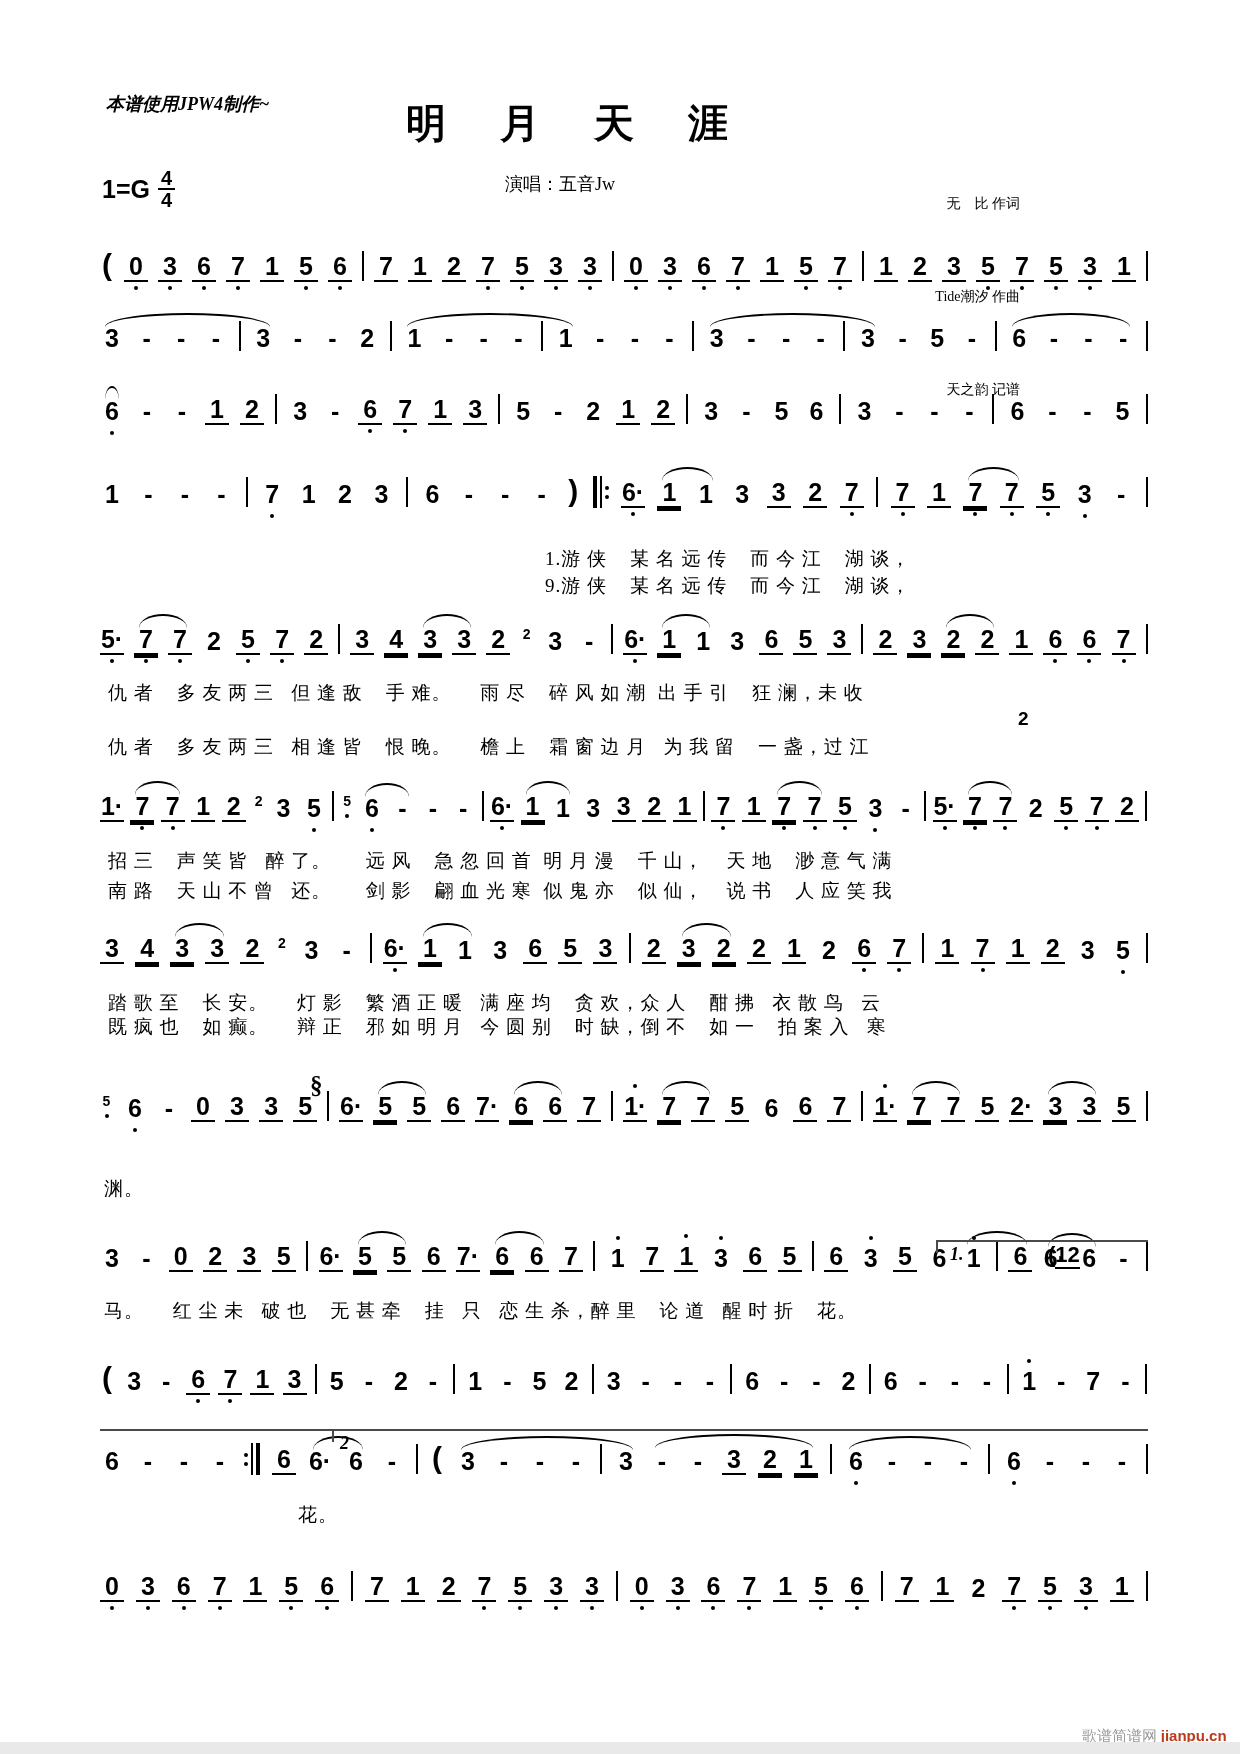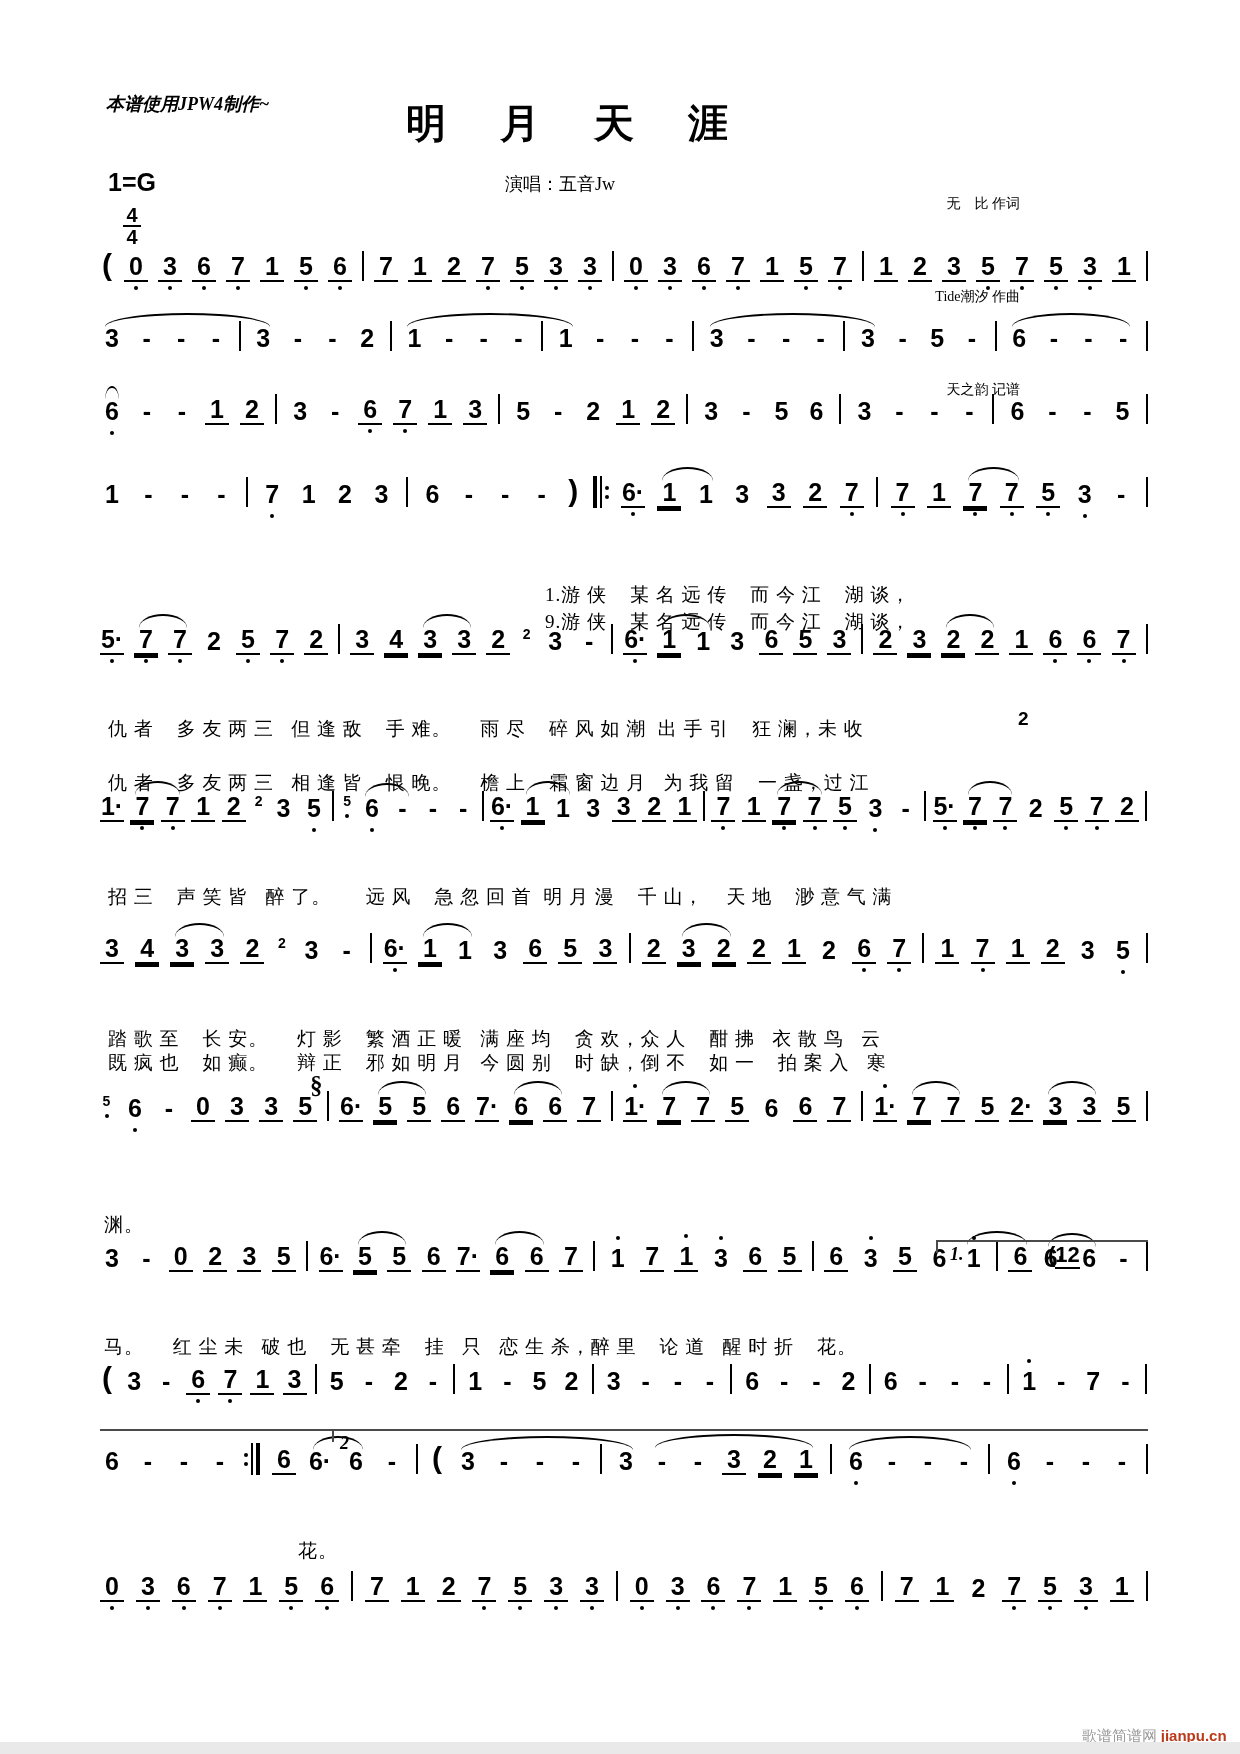--- a/index.html
+++ b/index.html
@@ -7,22 +7,22 @@
          font-family:"Liberation Serif",serif;overflow:hidden;}
 
   
   .jpw{position:absolute;left:106px;top:92px;font-size:18px;font-weight:bold;font-style:italic;
        font-family:"Liberation Serif",serif;}
   .title{position:absolute;left:398px;top:96px;width:360px;text-align:center;
          font-size:40px;font-weight:bold;letter-spacing:22px;font-family:"Liberation Serif",serif;}
   .singer{position:absolute;left:340px;top:172px;width:440px;text-align:center;font-size:18px;}
   .credits{position:absolute;left:840px;top:126px;width:180px;text-align:right;
            font-size:14px;line-height:31px;white-space:pre;}
-  .keysig{position:absolute;left:108px;top:168px;display:flex;align-items:center;gap:8px;
-          font-family:"Liberation Sans",sans-serif;font-weight:bold;flex-direction:column;}
+  .keysig{position:absolute;left:102px;top:168px;display:flex;align-items:center;gap:8px;
+          font-family:"Liberation Sans",sans-serif;font-weight:bold;}
   .keysig .k{font-size:25px;}
   .frac{display:inline-flex;flex-direction:column;align-items:center;font-size:20px;line-height:20px;}
   .frac .ft{border-bottom:2px solid #000;padding:0 3px;}
 
   
   .mline{position:absolute;left:100px;width:1048px;height:44px;display:flex;
          justify-content:space-between;align-items:flex-end;
          font-family:"Liberation Sans",sans-serif;font-weight:bold;}
   #m1{top:238px}#m2{top:308px}#m3{top:381px}#m4{top:464px}#m5{top:611px}
   #m6{top:778px}#m7{top:920px}#m8{top:1078px}#m9{top:1228px}#m10{top:1351px}
@@ -41,21 +41,21 @@
   .arc{position:absolute;height:12px;border-top:2px solid #000;
        border-radius:50% 50% 0 0/100% 100% 0 0;}
   .rep{display:flex;align-items:flex-end;gap:3px;height:32px;}
   .rb-thick{width:4px;height:32px;background:#000;}
   .rb-thin{width:2px;height:32px;background:#000;}
   .rdots{display:flex;flex-direction:column;gap:5px;justify-content:center;height:32px;}
   .rdots i{width:4px;height:4px;background:#000;border-radius:50%;}
 
   
   .lyr{position:absolute;font-size:19px;white-space:pre;letter-spacing:1px;
-       font-family:"Liberation Serif",serif;margin-top:36px;}
+       font-family:"Liberation Serif",serif;}
   #l4a{left:545px;top:546px}#l4b{left:545px;top:573px}
   #l5a{left:108px;top:680px}#l5b{left:108px;top:734px}
   #l6a{left:108px;top:848px}#l6b{left:108px;top:878px}
   #l7a{left:108px;top:990px}#l7b{left:108px;top:1014px}
   #l8a{left:104px;top:1146px}#l8b{left:104px;top:1176px}
   #l9{left:104px;top:1298px}#l11{left:298px;top:1502px}
 
   
   .segno{position:absolute;left:310px;top:1072px;font-size:25px;font-weight:bold;}
   .v2mark{position:absolute;left:1018px;top:708px;font-size:19px;font-weight:bold;
@@ -579,20 +579,21 @@
       <span class="tok u1">3<span class="odot lo"></span></span>
       <span class="tok u1">1</span>
       <span class="bar"></span>
     </div>
 
   <div class="lyr" id="l4a">1.游 侠    某 名 远 传    而 今 江    湖 谈，</div>
   <div class="lyr" id="l4b">9.游 侠    某 名 远 传    而 今 江    湖 谈，</div>
   <div class="lyr" id="l5b">仇 者    多 友 两 三   相 逢 皆    恨 晚。     檐 上    霜 窗 边 月   为 我 留    一 盏，过 江</div>
   <div class="lyr" id="l5a">仇 者    多 友 两 三   但 逢 敌    手 难。     雨 尽    碎 风 如 潮  出 手 引    狂 澜，未 收</div>
   <div class="lyr" id="l6a">招 三    声 笑 皆   醉 了。      远 风    急 忽 回 首  明 月 漫    千 山，    天 地    渺 意 气 满</div>
+  <div class="lyr" id="l6b">南 路    天 山 不 曾   还。      剑 影    翩 血 光 寒  似 鬼 亦    似 仙，    说 书    人 应 笑 我</div>
   <div class="lyr" id="l7b">既 疯 也    如 癫。     辩 正    邪 如 明 月   今 圆 别    时 缺，倒 不    如 一    拍 案 入   寒</div>
   <div class="lyr" id="l7a">踏 歌 至    长 安。     灯 影    繁 酒 正 暖   满 座 均    贪 欢，众 人    酣 拂   衣 散 鸟   云</div>
   <div class="lyr" id="l8b">渊。</div>
   <div class="lyr" id="l9">马。     红 尘 未   破 也    无 甚 牵    挂   只   恋 生 杀，醉 里    论 道   醒 时 折    花。</div>
   <div class="lyr" id="l11">花。</div>
 
   <div class="segno">§</div>
   <div class="v2mark">2</div>
 
   <div class="volta" id="volta1">

